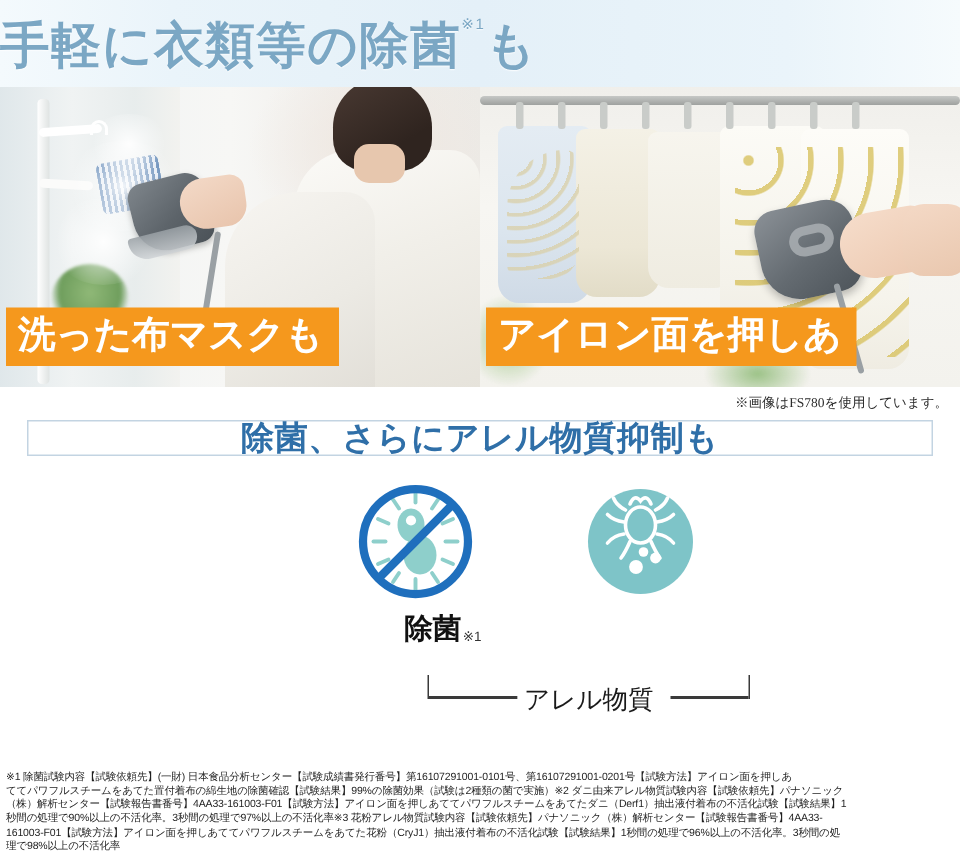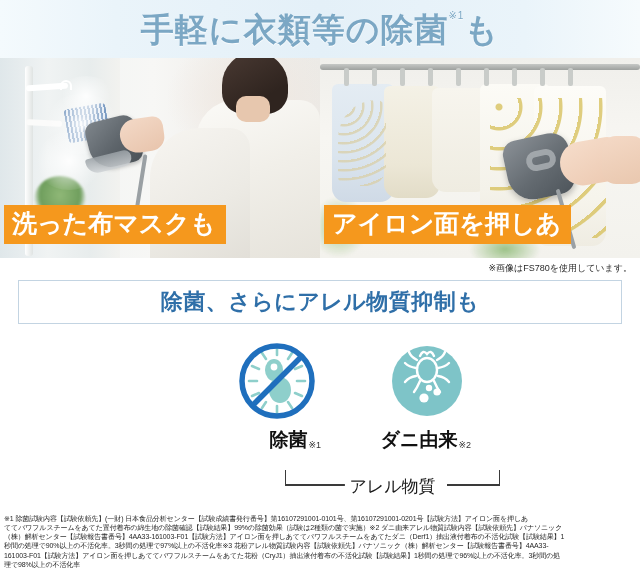--- a/index.html
+++ b/index.html
@@ -18,21 +18,21 @@
     width: 640px;
     height: 58px;
     background: linear-gradient(to right, #f4fafd 0%, #eaf4fa 18%, #e4f0f8 50%, #eaf4fa 82%, #f6fbfd 100%);
     position: relative;
   }
   .header-inner {
     position: absolute;
     left: 0; right: 0; top: 0; bottom: 0;
     display: flex;
     align-items: center;
-    justify-content: center;
+    justify-content: flex-start;
   }
   .page-title {
     font-size: 33px;
     font-weight: bold;
     color: #7ba7c4;
     letter-spacing: 1px;
     line-height: 1;
     text-shadow: 0 1px 1px rgba(255,255,255,0.85);
     position: relative;
     white-space: nowrap;
@@ -270,31 +270,32 @@
     background: #ffffff;
     display: flex;
     justify-content: flex-end;
     align-items: center;
     padding-right: 8px;
   }
   .image-note {
     font-size: 9px;
     color: #2b2b2b;
     letter-spacing: 0px;
+    font-family: Liberation Serif, serif;
   }
 
   
   .section-wrap {
     width: 640px;
     padding: 0 18px;
     margin-top: 2px;
   }
   .section-box {
     border: 1px solid #c3d4e2;
-    height: 44px;
+    height: 24px;
     display: flex;
     align-items: center;
     justify-content: center;
     background: #ffffff;
   }
   .section-title {
     font-size: 22px;
     font-weight: bold;
     color: #2f6fa8;
     letter-spacing: 0.5px;
@@ -519,23 +520,20 @@
           <path d="M32 38 Q25 39 21 44"></path>
           <path d="M54 38 Q61 39 65 44"></path>
           <path d="M36 43 Q33 50 30 54"></path>
           <path d="M50 43 Q53 50 56 54"></path>
         </g>
         <circle cx="45" cy="50" r="3.2" fill="#ffffff"></circle>
         <circle cx="53" cy="54" r="3.6" fill="#ffffff"></circle>
         <circle cx="40" cy="60" r="4.6" fill="#ffffff"></circle>
       </svg>
     </div>
-    <div class="icon-label">
-      <span>ダニ由来</span><span class="icon-sup">※2</span>
-    </div>
   </div>
 
 
 </div>
 
 <div class="bracket-row">
   <div class="bracket">
     <div class="bracket-line-l"></div>
     <div class="bracket-line-r"></div>
     <div class="bracket-label">アレル物質</div>

